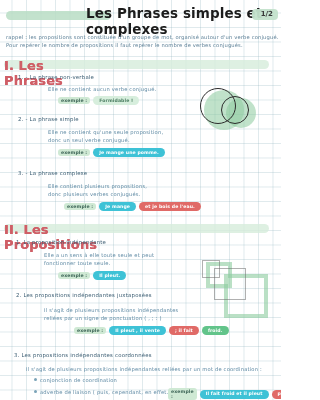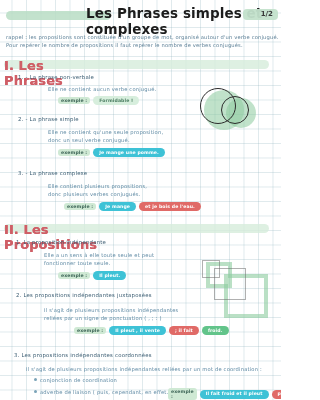--- a/index.html
+++ b/index.html
@@ -32,21 +32,21 @@
   }
   .title{
     position:absolute;left:86px;top:1px;
     font-size:13.5px;font-weight:700;color:#1c1c1c;
     letter-spacing:.1px;
     font-family:"DejaVu Sans", sans-serif;
   }
   .page-num-chip{
     position:absolute;right:3px;top:5px;
     background:#c3e2cc;border-radius:4px;
-    padding:1px 5px 2px 18px;
+    padding:1px 5px 2px 9px;
     font-size:7px;font-weight:700;color:#2f2f2f;
     opacity:.95;
   }
 
   
   .intro{
     position:absolute;left:6px;top:33px;width:268px;
     font-size:5.2px;line-height:8.2px;color:#5b7f96;
     letter-spacing:.15px;
   }

